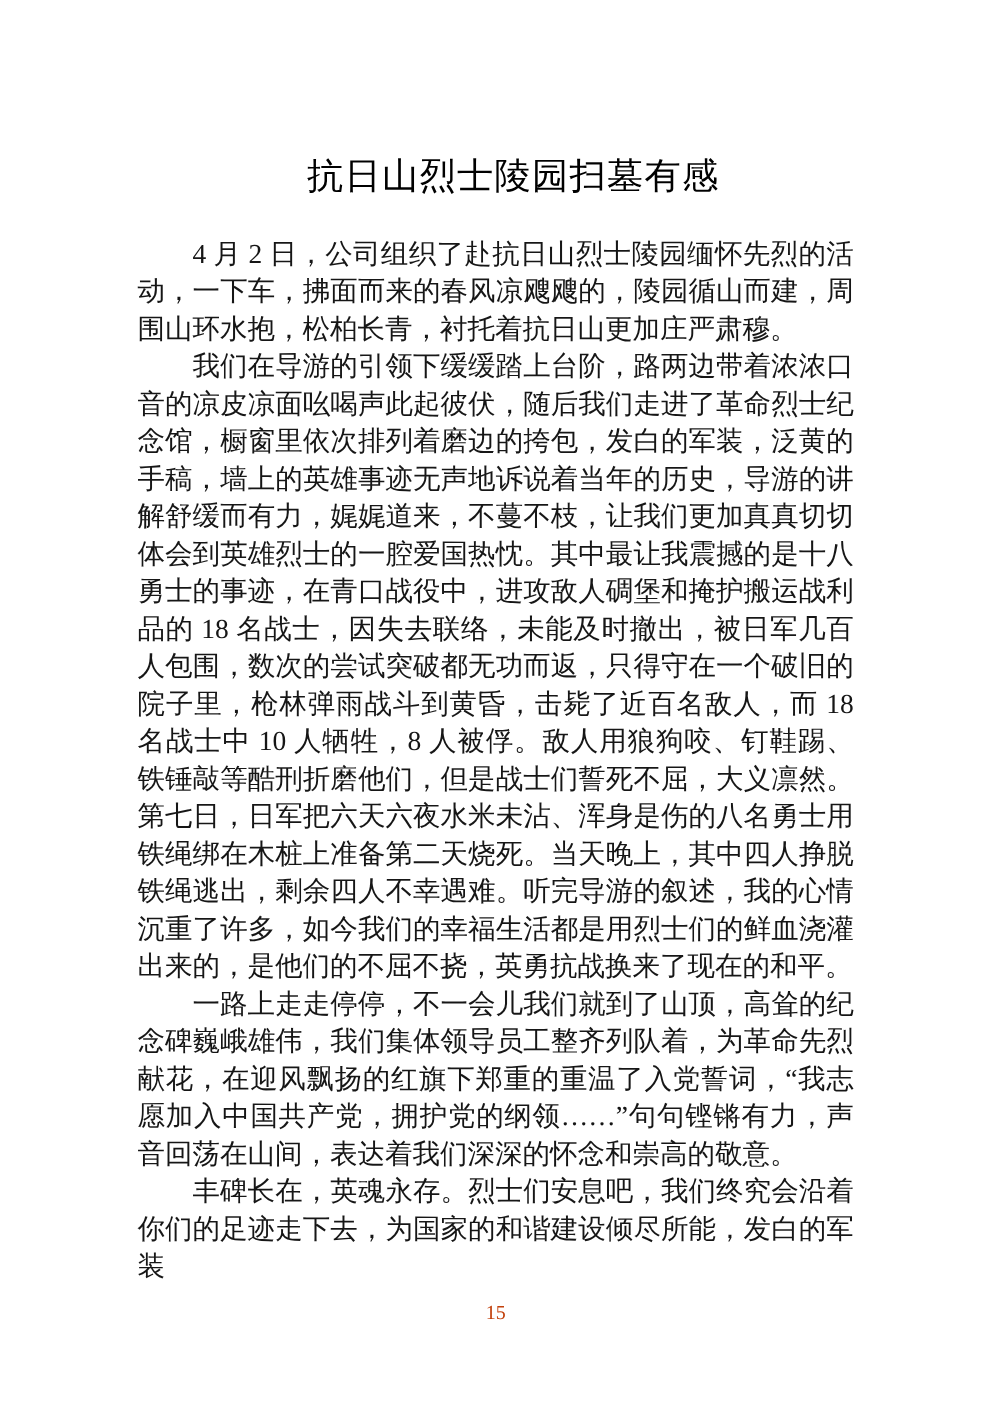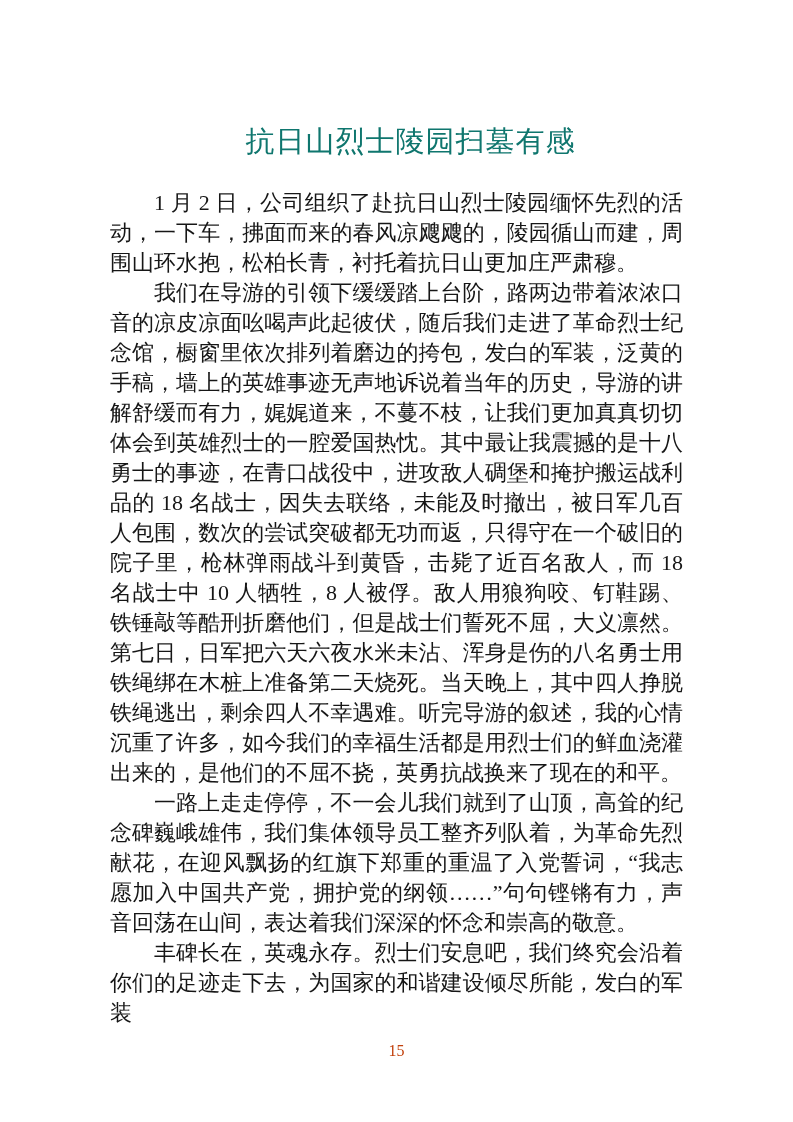--- a/index.html
+++ b/index.html
@@ -17,21 +17,21 @@
   }
   .doc-title {
     margin: 0;
     padding-top: 122px;
     text-align: center;
     font-family: Liberation Sans, sans-serif;
     font-weight: 500;
     font-size: 29px;
     line-height: 38px;
     letter-spacing: 1px;
-    color: #0f766e;
+    color: #000000;
     padding-left: 28px;
   }
   .doc-body {
     width: 573px;
     margin: 28px auto 0 auto;
     font-family: "Liberation Serif", "DejaVu Serif", serif;
     font-size: 22px;
     line-height: 30px;
     text-align: justify;
     color: #161616;
@@ -52,20 +52,20 @@
     color: #c2410c;
   }
 </style>
 </head>
 <body>
 
 <div class="page">
   <h1 class="doc-title">抗日山烈士陵园扫墓有感</h1>
 
   <div class="doc-body">
-    <p>1 月 2 日，公司组织了赴抗日山烈士陵园缅怀先烈的活动，一下车，拂面而来的春风凉飕飕的，陵园循山而建，周围山环水抱，松柏长青，衬托着抗日山更加庄严肃穆。</p>
+    <p>4 月 2 日，公司组织了赴抗日山烈士陵园缅怀先烈的活动，一下车，拂面而来的春风凉飕飕的，陵园循山而建，周围山环水抱，松柏长青，衬托着抗日山更加庄严肃穆。</p>
     <p>我们在导游的引领下缓缓踏上台阶，路两边带着浓浓口音的凉皮凉面吆喝声此起彼伏，随后我们走进了革命烈士纪念馆，橱窗里依次排列着磨边的挎包，发白的军装，泛黄的手稿，墙上的英雄事迹无声地诉说着当年的历史，导游的讲解舒缓而有力，娓娓道来，不蔓不枝，让我们更加真真切切体会到英雄烈士的一腔爱国热忱。其中最让我震撼的是十八勇士的事迹，在青口战役中，进攻敌人碉堡和掩护搬运战利品的 18 名战士，因失去联络，未能及时撤出，被日军几百人包围，数次的尝试突破都无功而返，只得守在一个破旧的院子里，枪林弹雨战斗到黄昏，击毙了近百名敌人，而 18 名战士中 10 人牺牲，8 人被俘。敌人用狼狗咬、钉鞋踢、铁锤敲等酷刑折磨他们，但是战士们誓死不屈，大义凛然。第七日，日军把六天六夜水米未沾、浑身是伤的八名勇士用铁绳绑在木桩上准备第二天烧死。当天晚上，其中四人挣脱铁绳逃出，剩余四人不幸遇难。听完导游的叙述，我的心情沉重了许多，如今我们的幸福生活都是用烈士们的鲜血浇灌出来的，是他们的不屈不挠，英勇抗战换来了现在的和平。</p>
     <p>一路上走走停停，不一会儿我们就到了山顶，高耸的纪念碑巍峨雄伟，我们集体领导员工整齐列队着，为革命先烈献花，在迎风飘扬的红旗下郑重的重温了入党誓词，“我志愿加入中国共产党，拥护党的纲领……”句句铿锵有力，声音回荡在山间，表达着我们深深的怀念和崇高的敬意。</p>
     <p>丰碑长在，英魂永存。烈士们安息吧，我们终究会沿着你们的足迹走下去，为国家的和谐建设倾尽所能，发白的军装</p>
   </div>
 
   <div class="page-number">15</div>
 </div>
 
 </body></html>

